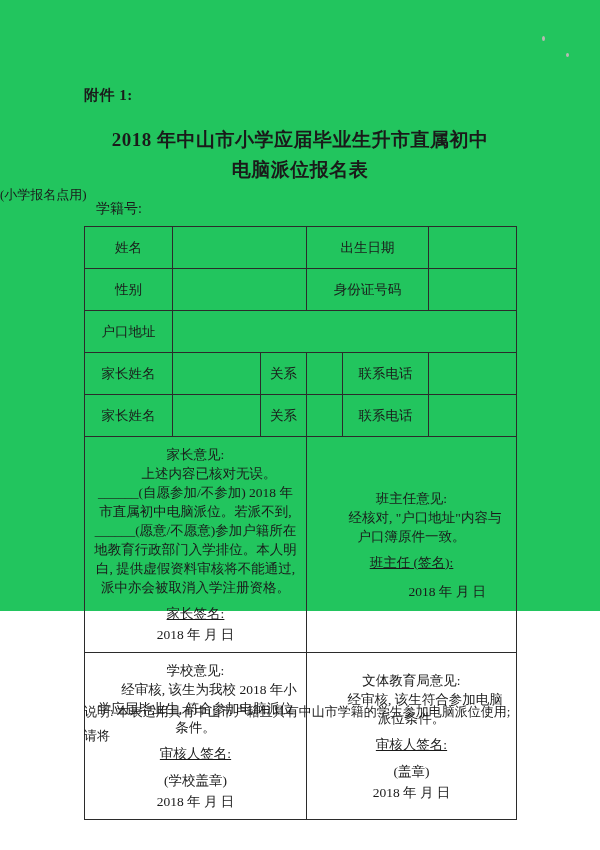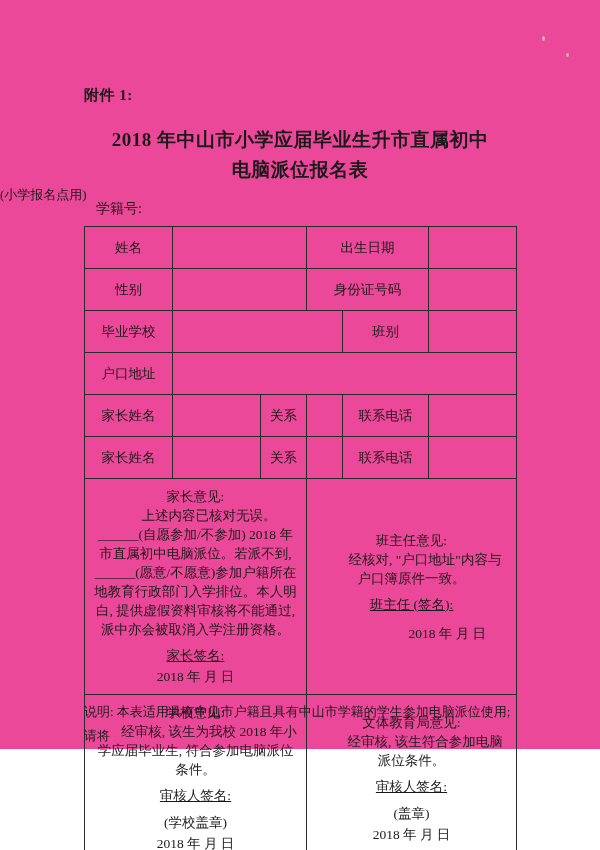--- a/index.html
+++ b/index.html
@@ -11,22 +11,22 @@
     width: 600px;
     height: 850px;
     position: relative;
     font-family: "Liberation Serif", serif;
     color: #1a1a1a;
     overflow: hidden;
   }
   .page {
     position: absolute;
     left: 0; top: 0;
-    width: 600px; height: 749px;
-    background: #ec4899;
+    width: 600px; height: 611px;
+    background: #22c55e;
   }
   .speck {
     position: absolute;
     background: #b9b9b3;
     border-radius: 50%;
   }
   .attach-label {
     position: absolute;
     left: 84px;
     top: 86px;
@@ -155,26 +155,20 @@
         <td class="lbl" colspan="2">出生日期</td>
         <td class="blank"></td>
       </tr>
       <tr>
         <td class="lbl">性别</td>
         <td class="blank" colspan="2"></td>
         <td class="lbl" colspan="2">身份证号码</td>
         <td class="blank"></td>
       </tr>
       <tr>
-        <td class="lbl">毕业学校</td>
-        <td class="blank" colspan="3"></td>
-        <td class="lbl">班别</td>
-        <td class="blank"></td>
-      </tr>
-      <tr>
         <td class="lbl">户口地址</td>
         <td class="blank" colspan="5"></td>
       </tr>
       <tr>
         <td class="lbl">家长姓名</td>
         <td class="blank"></td>
         <td class="lbl">关系</td>
         <td class="blank"></td>
         <td class="lbl">联系电话</td>
         <td class="blank"></td>

